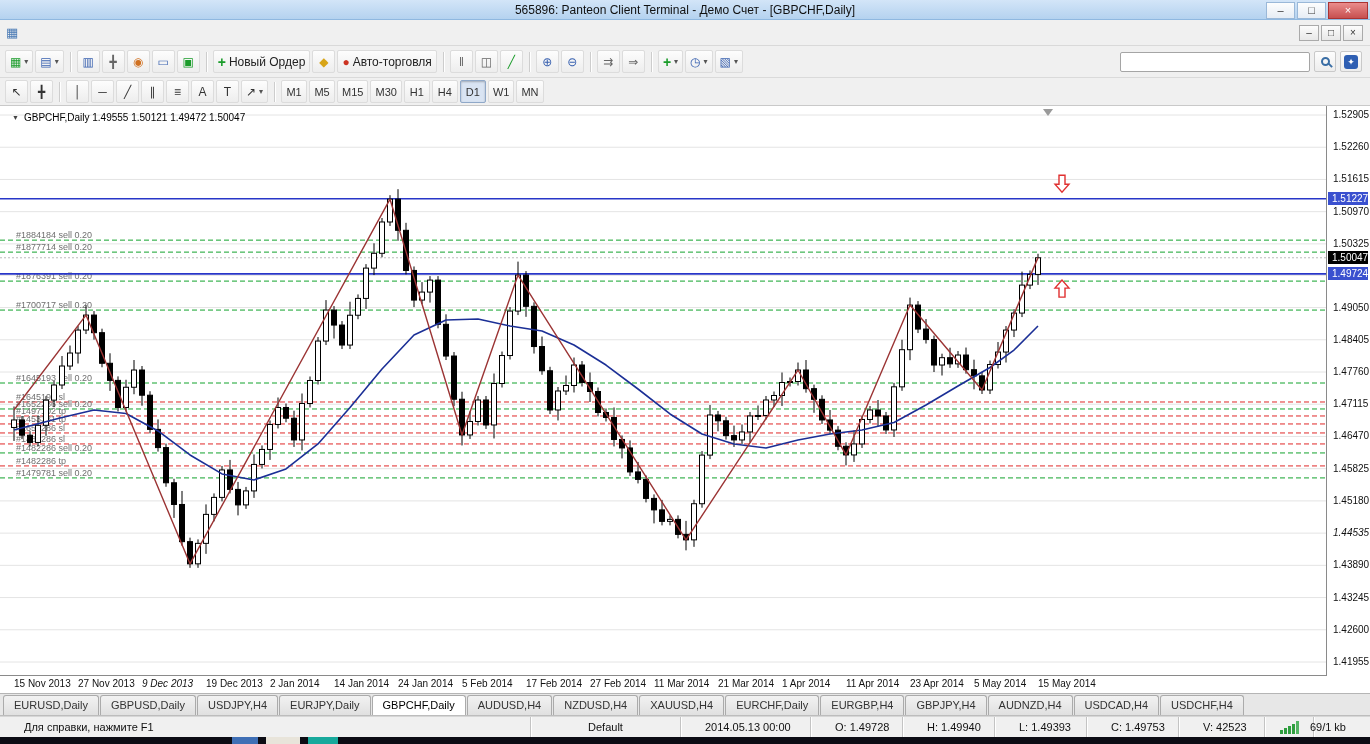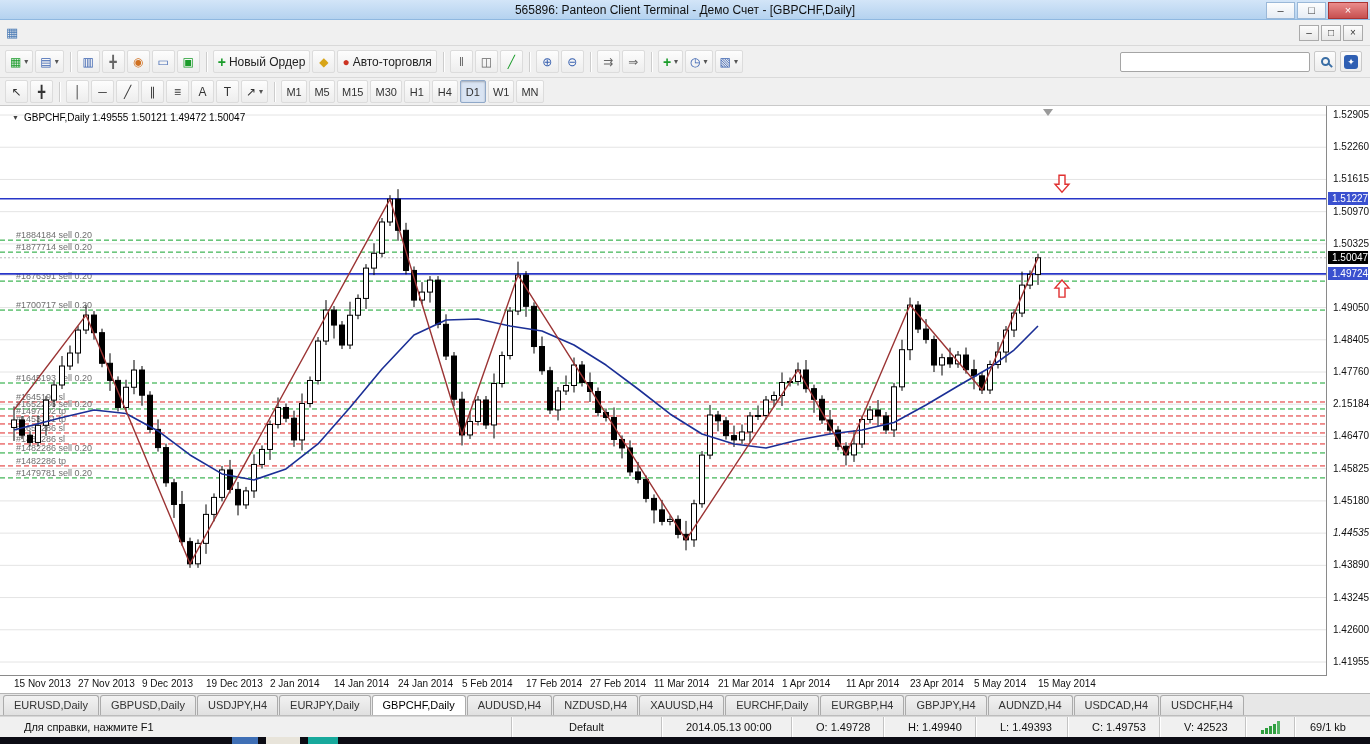--- a/index.html
+++ b/index.html
@@ -55,21 +55,21 @@
   .tab.active{background:#fff;color:#000}
   
   .statusbar{height:21px;background:#f0f0f0;border-top:1px solid #d6d6d6;display:flex;align-items:center;font-size:11px;color:#111}
   .cell{height:100%;display:flex;align-items:center;padding:0 24px;border-left:1px solid #c3c3c3;box-shadow:inset 1px 0 0 #fff;white-space:nowrap}
   .cell.help{flex:1;border-left:none;box-shadow:none}
   .cell.profile{width:150px;justify-content:center}
   .cell.time{width:130px}
   .cell.w92{width:92px}
   .cell.w86{width:86px}
   .cell.conn{width:46px;justify-content:center;gap:0}
-  .cell.kb{width:76px;justify-content:flex-end}
+  .cell.kb{width:57px;justify-content:flex-end}
   .bars{display:flex;align-items:flex-end;gap:1px;height:13px}
   .bars i{display:block;width:3px;background:#2f9e3f}
   .bars i:nth-child(1){height:4px}.bars i:nth-child(2){height:6px}.bars i:nth-child(3){height:8px}
   .bars i:nth-child(4){height:10px}.bars i:nth-child(5){height:13px;background:#53b463}
   
   .taskbar{height:7px;background:#0c0c14;position:relative}
   .tb-icon{position:absolute;top:0;height:7px}
 </style>
 </head>
 <body>
@@ -549,39 +549,39 @@
   </div>
   <div class="price-axis">
       <div class="ptick" style="top: 4px;">1.52905</div>
       <div class="ptick" style="top: 36.2205px;">1.52260</div>
       <div class="ptick" style="top: 68.4411px;">1.51615</div>
       <div class="ptick" style="top: 100.662px;">1.50970</div>
       <div class="ptick" style="top: 132.882px;">1.50325</div>
       <div class="ptick" style="top: 196.574px;">1.49050</div>
       <div class="ptick" style="top: 228.795px;">1.48405</div>
       <div class="ptick" style="top: 261.015px;">1.47760</div>
-      <div class="ptick" style="top: 293.236px;">2.15184</div>
+      <div class="ptick" style="top: 293.236px;">1.47115</div>
       <div class="ptick" style="top: 325.456px;">1.46470</div>
       <div class="ptick" style="top: 357.677px;">1.45825</div>
       <div class="ptick" style="top: 389.897px;">1.45180</div>
       <div class="ptick" style="top: 422.118px; font-style: italic;">1.44535</div>
       <div class="ptick" style="top: 454.338px;">1.43890</div>
       <div class="ptick" style="top: 486.559px;">1.43245</div>
       <div class="ptick" style="top: 518.779px;">1.42600</div>
       <div class="ptick" style="top: 551px;">1.41955</div>
       <div class="pbadge" style="top: 85.8234px; background: rgb(58, 80, 207);">1.51227</div>
       <div class="pbadge" style="top: 144.769px; background: rgb(0, 0, 0);">1.50047</div>
       <div class="pbadge" style="top: 160.905px; background: rgb(58, 80, 207);">1.49724</div>
     </div>
 </div>
 
 <div class="date-axis">
     <div class="dlabel" style="left: 14px;">15 Nov 2013</div>
     <div class="dlabel" style="left: 78px;">27 Nov 2013</div>
-    <div class="dlabel" style="left: 142px;">9 Dec 2013</div>
+    <div class="dlabel" style="left: 142px; font-style: italic;">9 Dec 2013</div>
     <div class="dlabel" style="left: 206px;">19 Dec 2013</div>
     <div class="dlabel" style="left: 270px;">2 Jan 2014</div>
     <div class="dlabel" style="left: 334px;">14 Jan 2014</div>
     <div class="dlabel" style="left: 398px;">24 Jan 2014</div>
     <div class="dlabel" style="left: 462px;">5 Feb 2014</div>
     <div class="dlabel" style="left: 526px;">17 Feb 2014</div>
     <div class="dlabel" style="left: 590px;">27 Feb 2014</div>
     <div class="dlabel" style="left: 654px;">11 Mar 2014</div>
     <div class="dlabel" style="left: 718px;">21 Mar 2014</div>
     <div class="dlabel" style="left: 782px;">1 Apr 2014</div>

